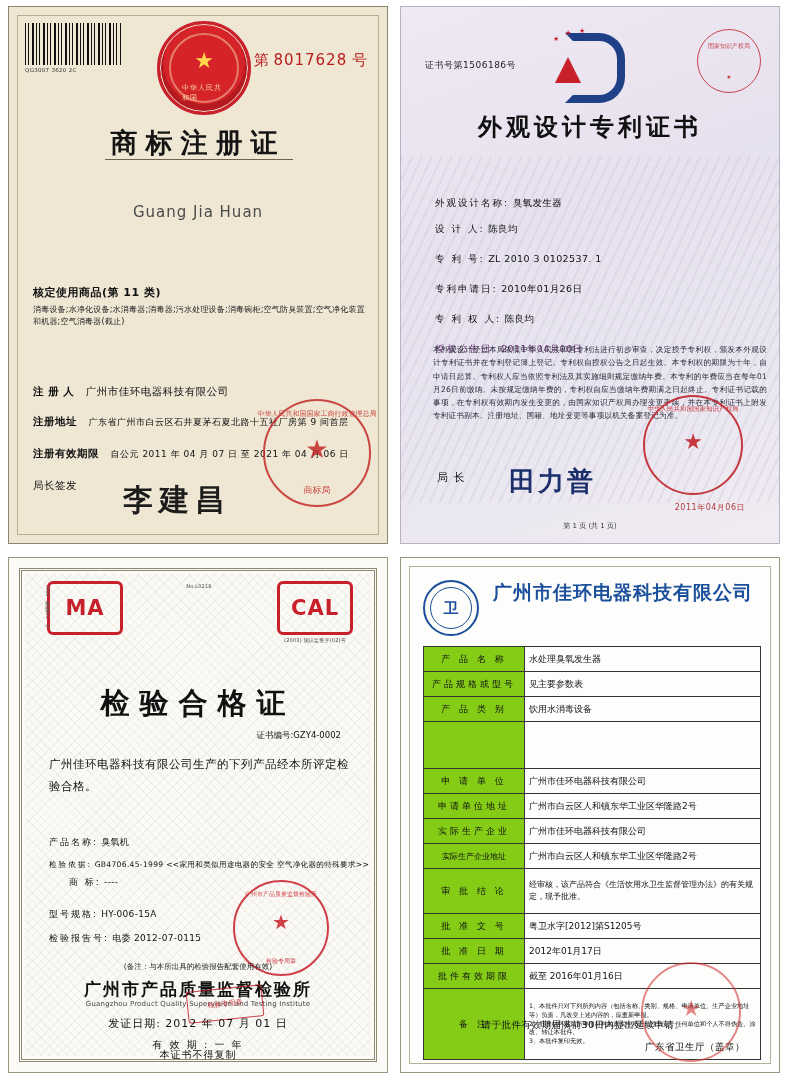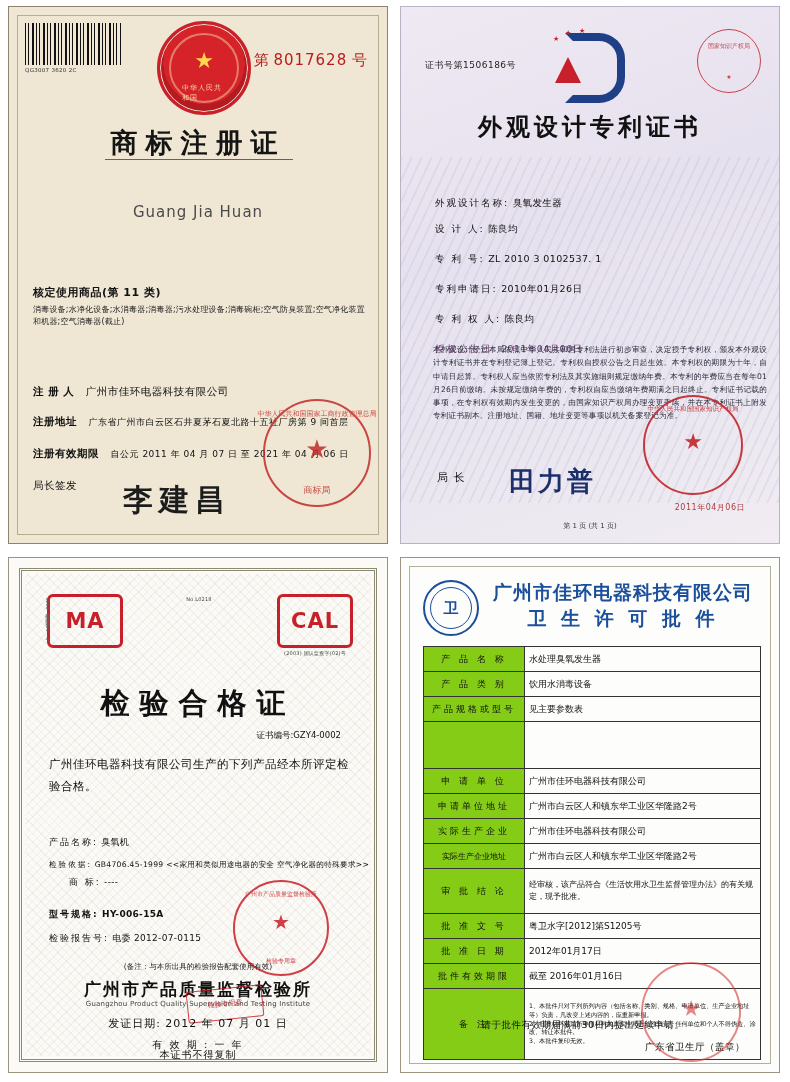--- a/index.html
+++ b/index.html
@@ -73,21 +73,21 @@
   .c2-date{position:absolute;right:34px;bottom:30px;font-size:8px;color:#b03a3a;letter-spacing:.5px;}
   .c2-page{position:absolute;left:0;right:0;bottom:12px;text-align:center;font-size:7px;color:#333;}
 
   
   .c3{margin:4px 4px 6px 8px;height:516px;width:380px;box-sizing:border-box;position:relative;background:#fbfaf6;
       border:1px solid #9b9580;}
   .c3 .frame{position:absolute;inset:10px;border:3px double #8d8a74;}
   .c3 .guilloche{position:absolute;inset:16px;
       background:repeating-linear-gradient(45deg,rgba(150,150,120,.10) 0 1px,transparent 1px 6px),
                  repeating-linear-gradient(-45deg,rgba(150,150,120,.10) 0 1px,transparent 1px 6px);}
-  .marks{position:absolute;top:36px;left:30px;right:30px;height:70px;}
+  .marks{position:absolute;top:23px;left:30px;right:30px;height:70px;}
   .mk{position:absolute;top:0;width:76px;height:62px;text-align:center;}
   .mk .ring{width:70px;height:48px;margin:0 auto;border:3px solid #c8202a;border-radius:6px;
     display:flex;align-items:center;justify-content:center;font-size:21px;font-weight:bold;color:#c8202a;letter-spacing:1px;}
   .mk.blue .ring{border-color:#1b4f9c;color:#1b4f9c;font-size:19px;border-radius:30px;}
   .mk .sub{font-size:5px;color:#444;margin-top:2px;letter-spacing:.2px;}
   .mk .side{position:absolute;top:4px;font-size:4.5px;color:#666;writing-mode:vertical-rl;}
   .c3-title{position:absolute;top:126px;left:0;right:0;text-align:center;font-size:29px;font-weight:bold;
     letter-spacing:10px;color:#111;}
   .c3-certno{position:absolute;right:46px;top:172px;font-size:8.5px;color:#111;}
   .c3-body{position:absolute;left:40px;right:36px;top:196px;font-size:11.5px;line-height:1.9;color:#111;letter-spacing:.5px;}
@@ -270,21 +270,21 @@
         <span>臭氧机</span>
       </div>
       <div class="c3-row" style="top:302px;font-size:7.6px;">
         <span class="k">检验依据:</span>
         <span>GB4706.45-1999 &lt;&lt;家用和类似用途电器的安全 空气净化器的特殊要求&gt;&gt;</span>
       </div>
       <div class="c3-row" style="top:318px;margin-left:20px;">
         <span class="k">商   标:</span>
         <span>----</span>
       </div>
-      <div class="c3-row" style="top:350px;font-weight:bold;">
+      <div class="c3-row" style="top:350px;">
         <span class="k">型号规格:</span>
         <span>HY-006-15A</span>
       </div>
       <div class="c3-row" style="top:374px;">
         <span class="k">检验报告号:</span>
         <span>电委 2012-07-0115</span>
       </div>
 
       <div class="seal3">
         <div class="s-top">广州市产品质量监督检验所</div>
@@ -305,35 +305,34 @@
   <div class="cell">
     <div class="c4">
       <div class="frame"></div>
 
       <div class="logo4">
         <div class="i"></div>
         <div class="g">卫</div>
       </div>
 
       <div class="c4-t1">广州市佳环电器科技有限公司</div>
-      <div class="c4-t2">卫 生 许 可 批 件</div>
 
       <table class="t4">
         <tbody>
             <tr>
           <td class="k">产 品 名 称</td>
           <td>水处理臭氧发生器</td>
         </tr>
         <tr>
+          <td class="k">产品规格或型号</td>
+          <td>见主要参数表</td>
+        </tr>
+        <tr>
           <td class="k">产 品 类 别</td>
           <td>饮用水消毒设备</td>
-        </tr>
-        <tr>
-          <td class="k">产品规格或型号</td>
-          <td>见主要参数表</td>
         </tr>
         <tr>
           <td class="k blank"></td>
           <td class="blank"></td>
         </tr>
         <tr>
           <td class="k">申 请 单 位</td>
           <td>广州市佳环电器科技有限公司</td>
         </tr>
         <tr>

